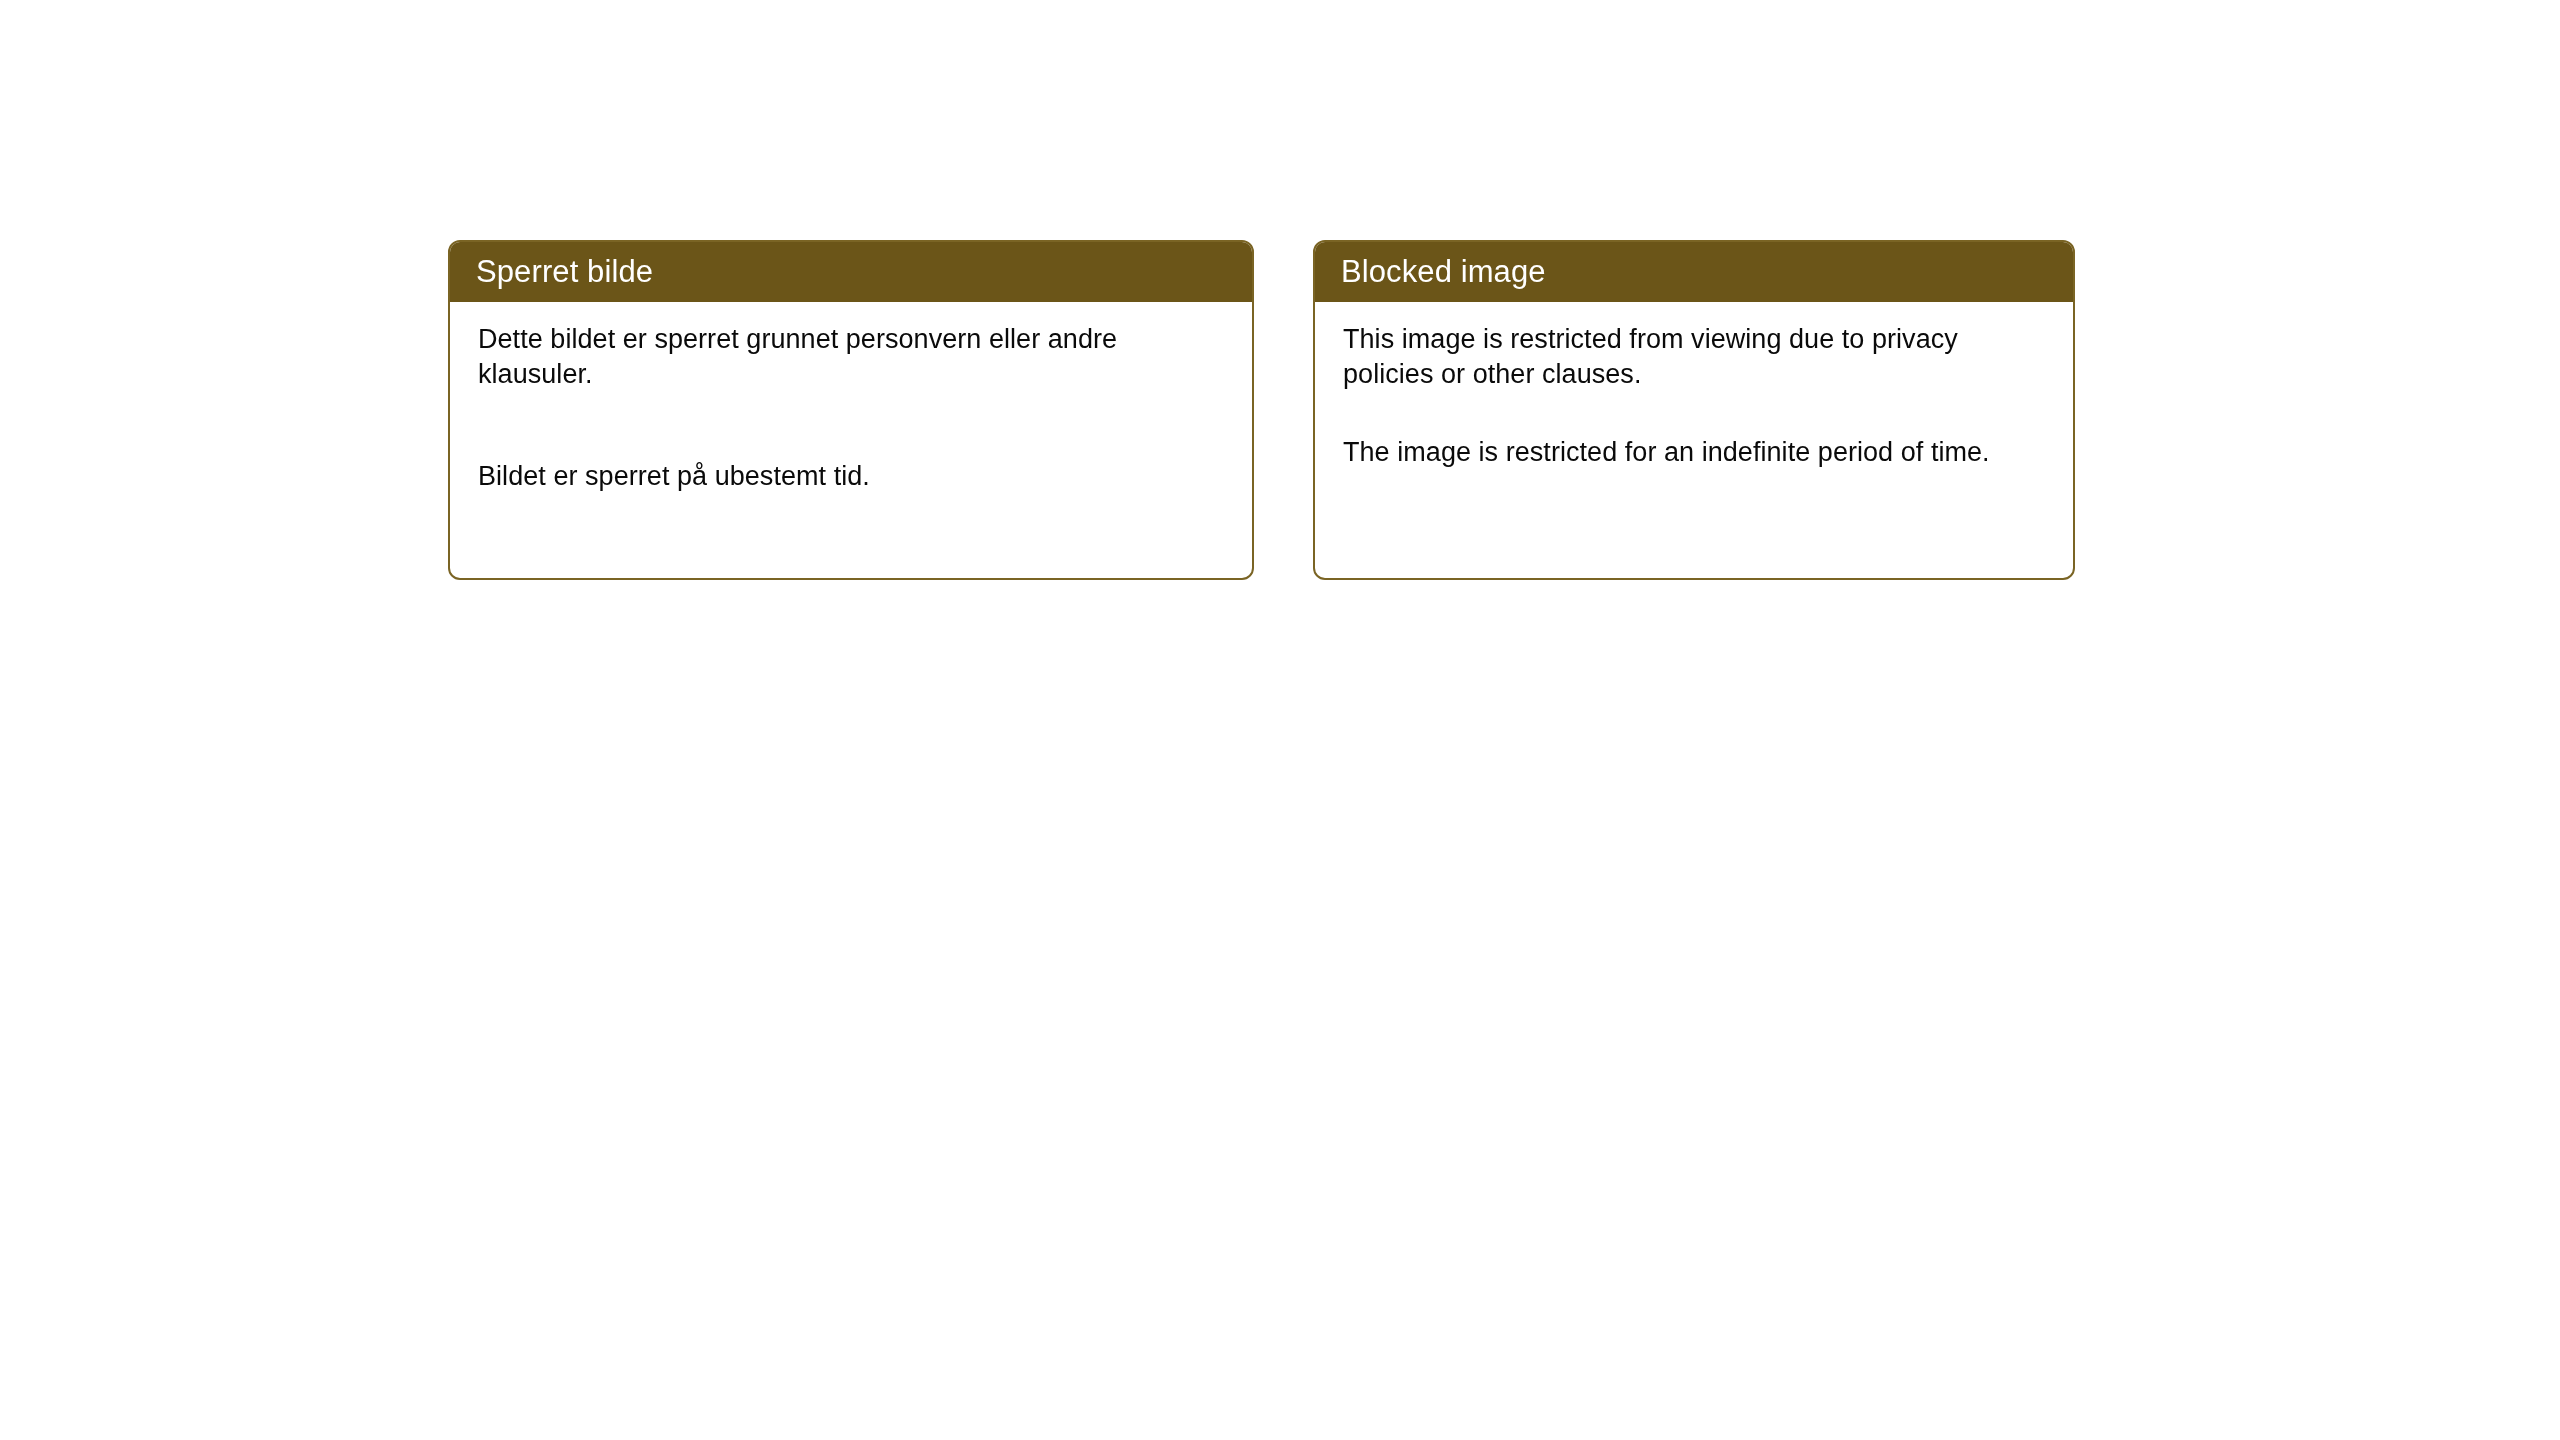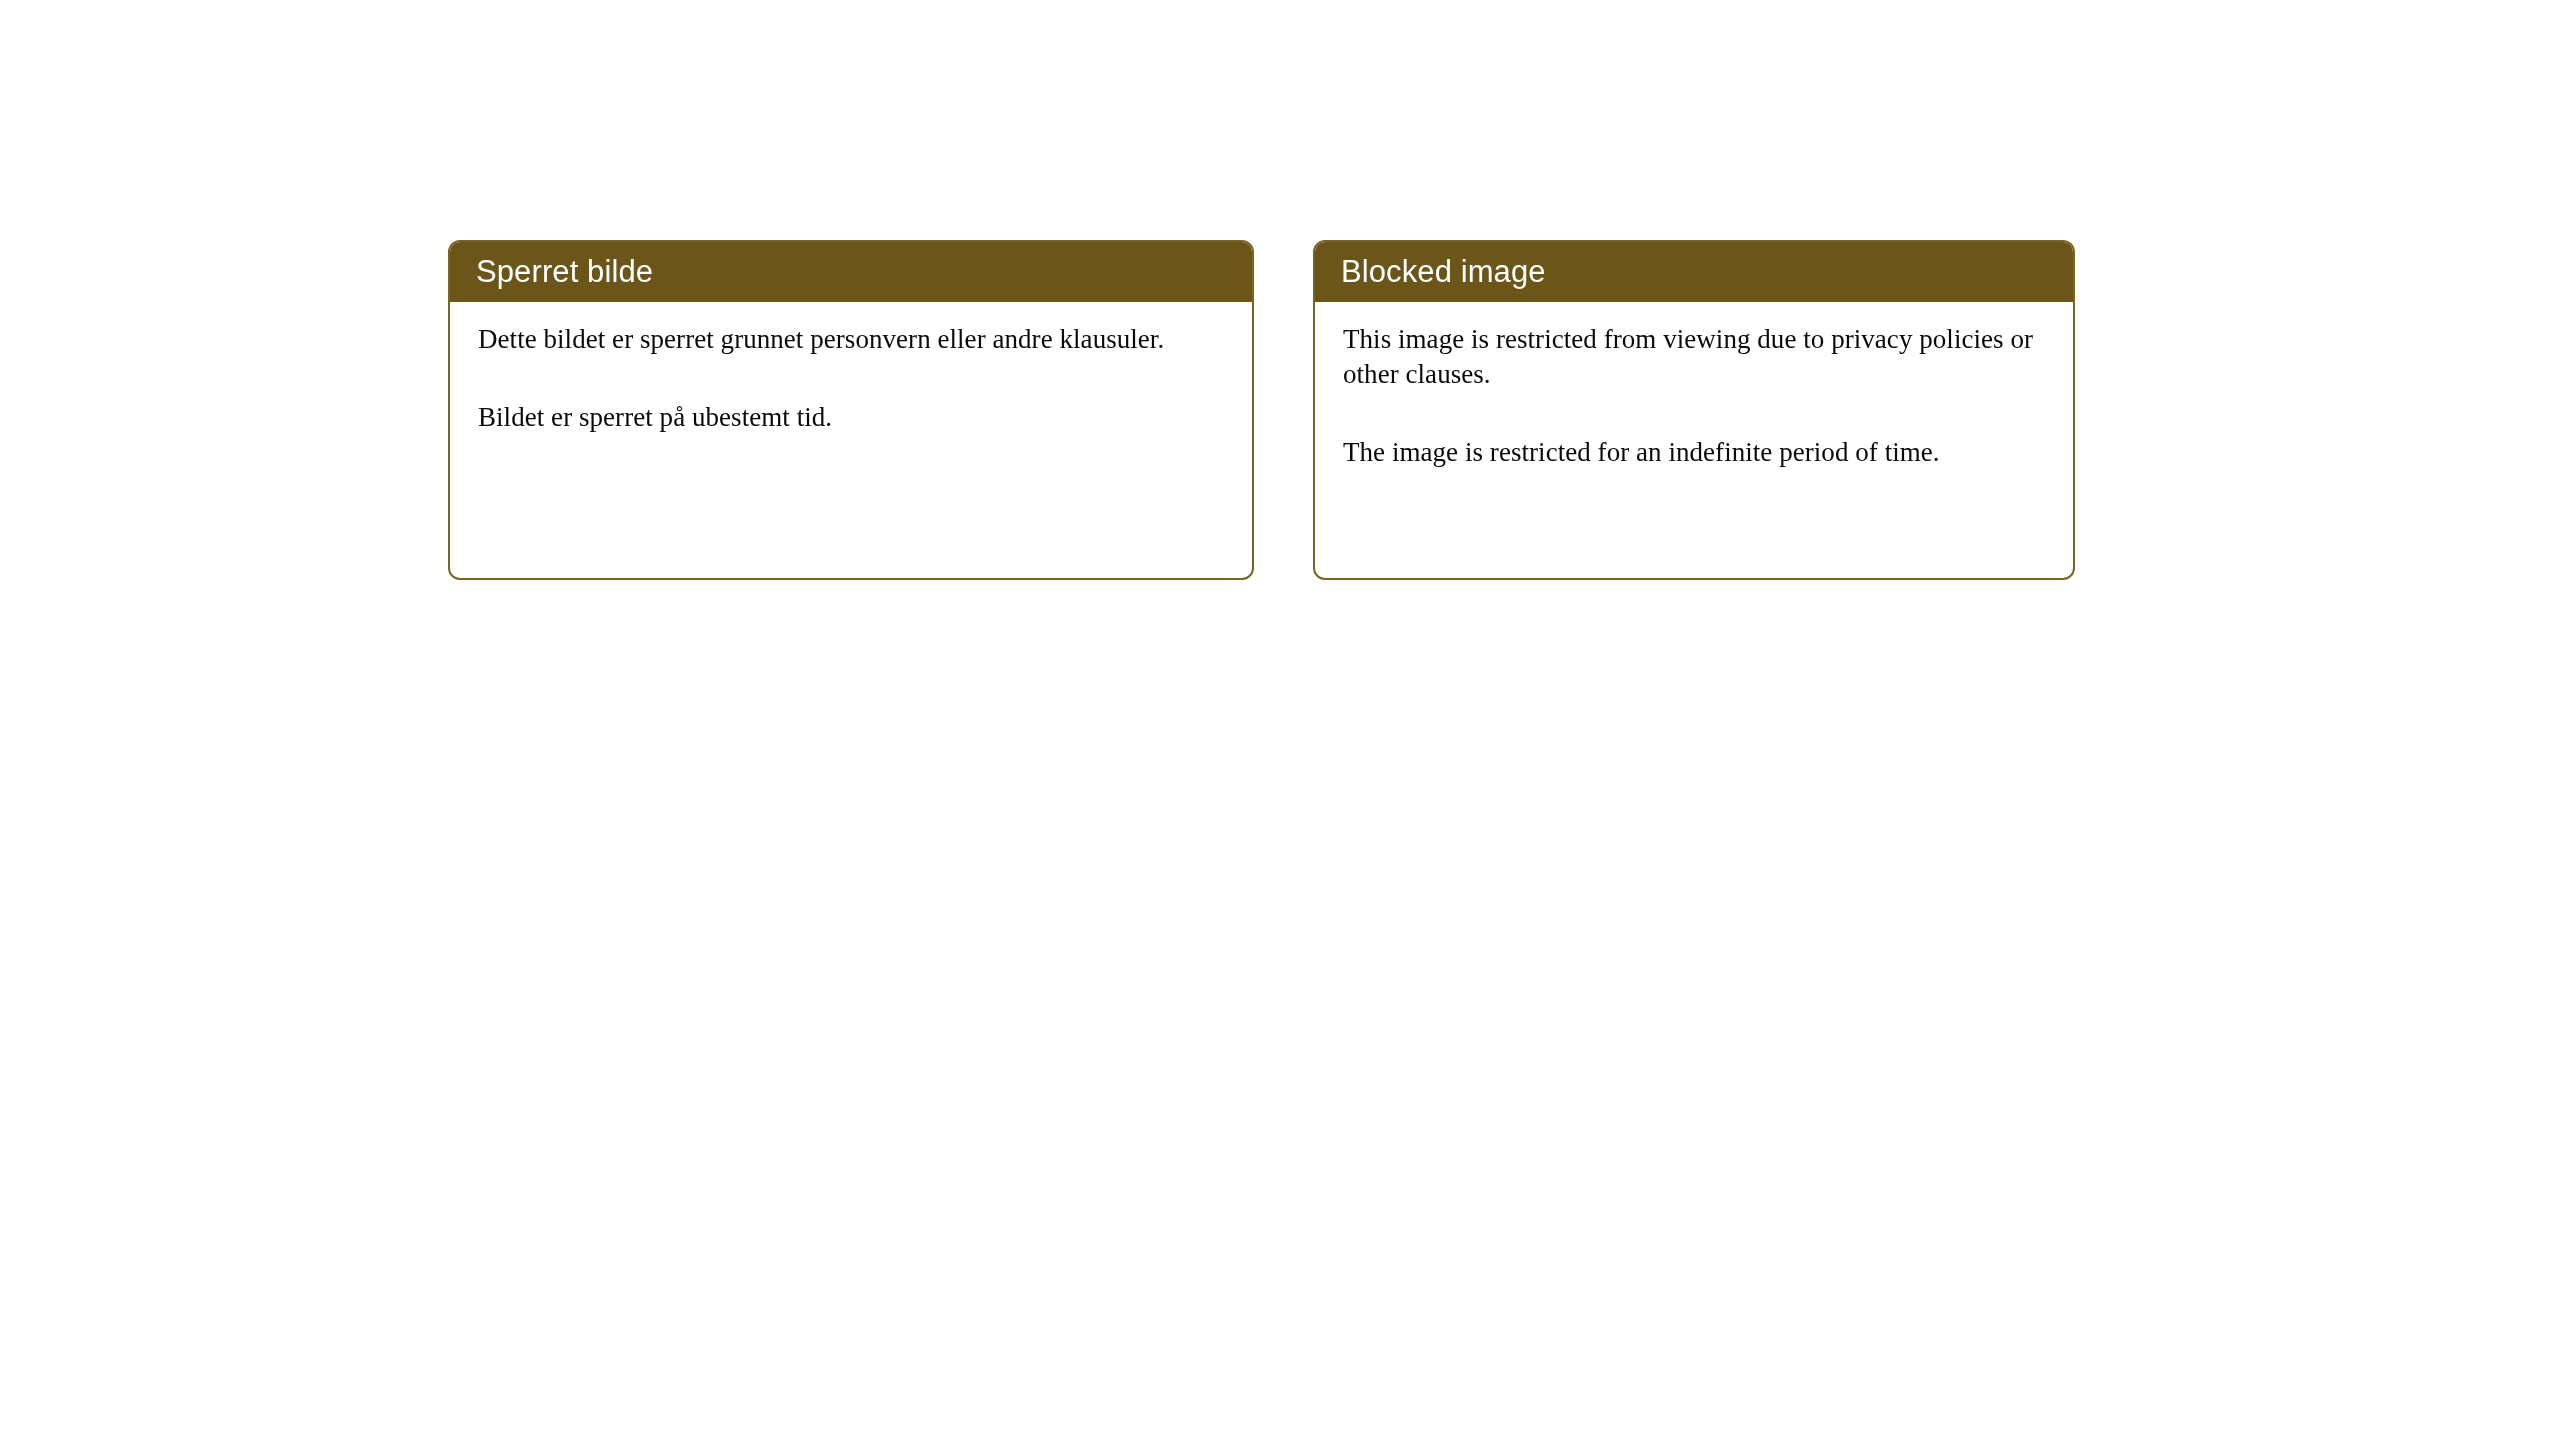--- a/index.html
+++ b/index.html
@@ -76,25 +76,24 @@
     color: #000000;
   }
 
   .card-paragraph {
     margin: 0;
     font-size: 27px;
     line-height: 35px;
     color: #0a0a0a;
     font-weight: 400;
     letter-spacing: 0.05px;
-    font-family: Liberation Serif, serif;
   }
 
   .card-paragraph + .card-paragraph {
-    margin-top: 43px;
+    margin-top: 67px;
   }
 
   .card-en .card-paragraph + .card-paragraph {
     margin-top: 43px;
   }
 </style>
 </head>
 <body>
 
 <div class="stage">

